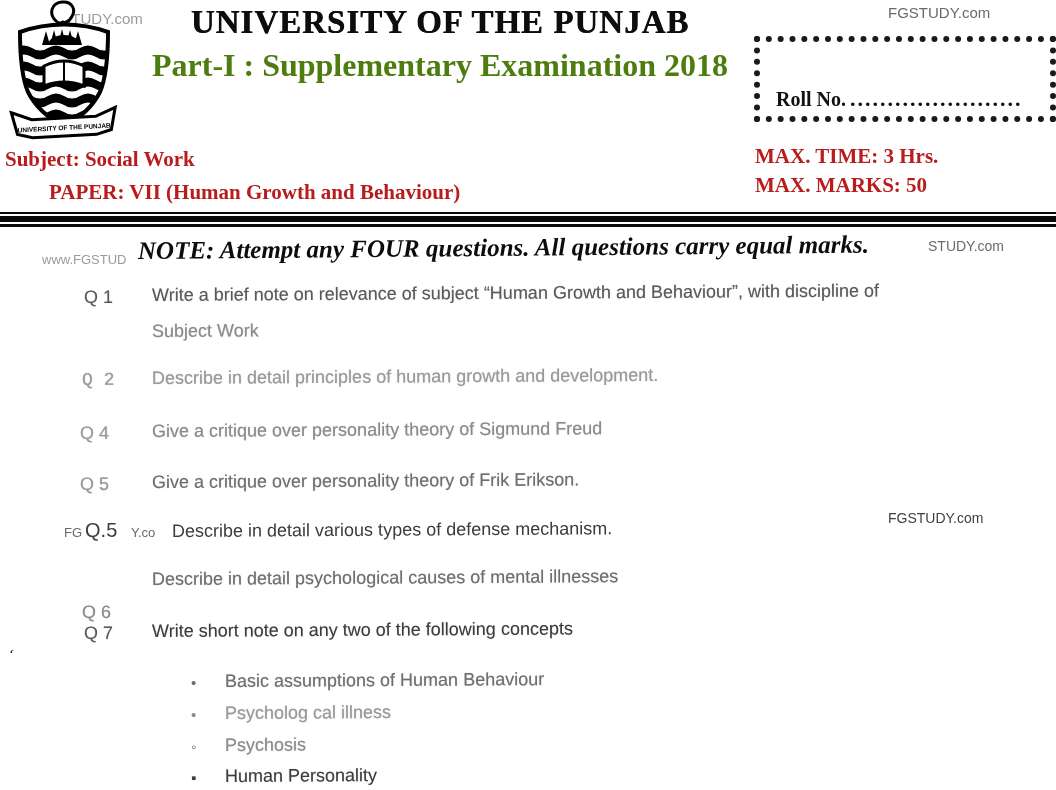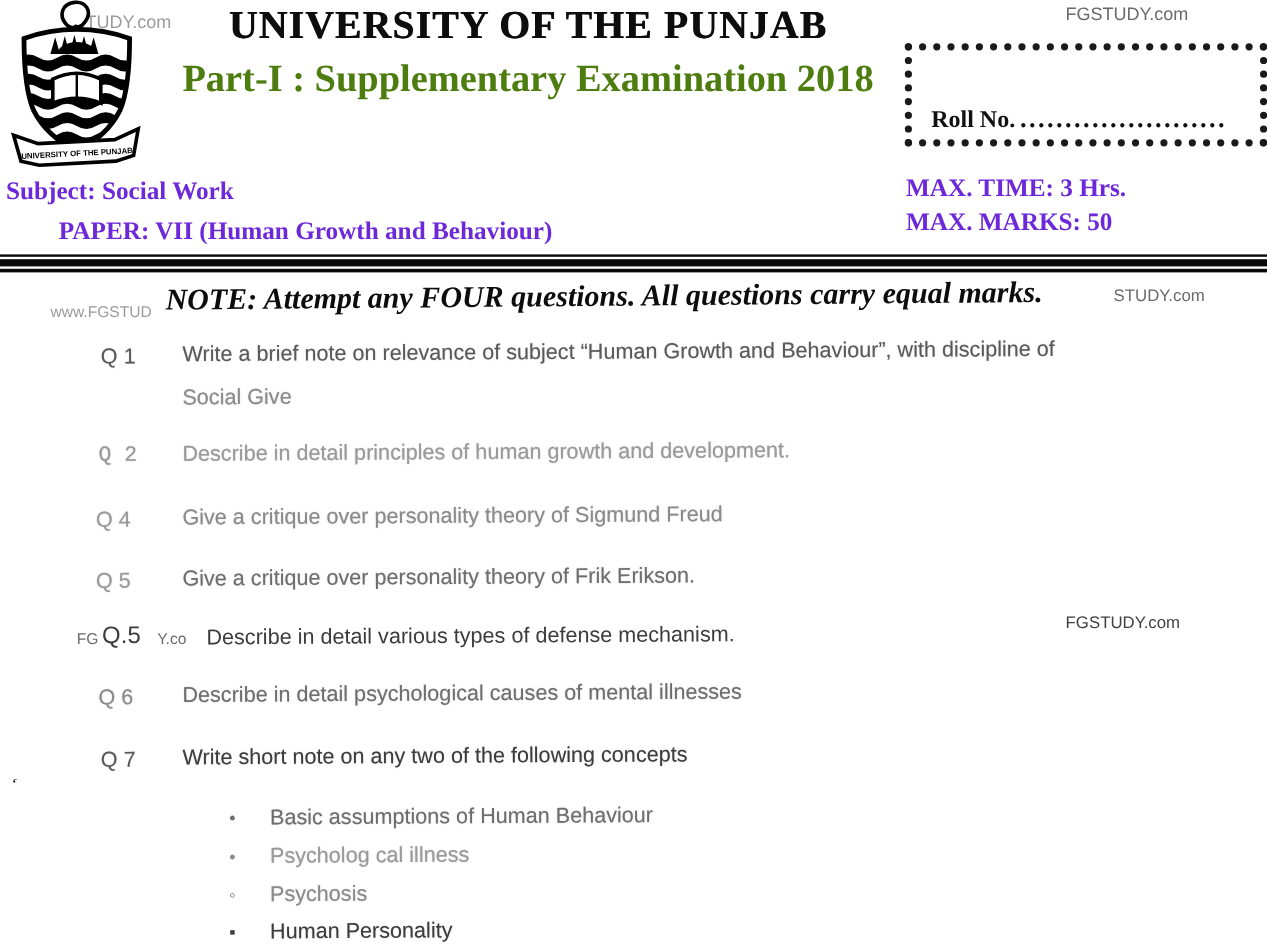--- a/index.html
+++ b/index.html
@@ -28,21 +28,21 @@
   }
   
   .roll-box {
     left:754px; top:36px; width:302px; height:86px;
     border:6px dotted #1a1a1a;
     display:flex; align-items:flex-end; padding:0 0 4px 16px;
   }
   .roll-label { font-size:20px; font-weight:bold; color:#111; white-space:nowrap; }
   .roll-dots  { font-size:22px; font-weight:bold; color:#111; letter-spacing:2px; }
   
-  .info { font-size:21px; font-weight:bold; color:#6d28d9; white-space:nowrap; }
+  .info { font-size:21px; font-weight:bold; color:#b91c1c; white-space:nowrap; }
   
   .rule { left:0; top:212px; width:1056px; }
   .rule .r1 { height:2px; background:#0a0a0a; }
   .rule .g1 { height:2px; }
   .rule .r2 { height:6px; background:#0a0a0a; }
   .rule .g2 { height:2px; }
   .rule .r3 { height:3px; background:#0a0a0a; }
   
   .note-line {
     left:138px; top:237px; font-size:25px; font-weight:bold; font-style:italic;
@@ -131,37 +131,37 @@
       <div class="g1"></div>
       <div class="r2"></div>
       <div class="g2"></div>
       <div class="r3"></div>
   </div>
 
   <div class="abs note-line">NOTE: Attempt any FOUR questions. All questions carry equal marks.</div>
 
   <span class="q-label c-md1 fuzz" style="left:84px; top:287px;">Q 1</span>
   <span class="q-line c-md1 fuzz" style="left:152px; top:285px;">Write a brief note on relevance of subject “Human Growth and Behaviour”, with discipline of</span>
-  <span class="q-line c-lt1 fuzz" style="left:152px; top:321px;">Social Give</span>
+  <span class="q-line c-lt1 fuzz" style="left:152px; top:321px;">Subject Work</span>
 
   <span class="q-label c-lt2 fuzz" style="left:82px; top:370px;font-family:Liberation Mono, monospace;">Q 2</span>
   <span class="q-text c-lt2 fuzz" style="left:152px; top:368px;">Describe in detail principles of human growth and development.</span>
 
   <span class="q-label c-lt2 fuzz" style="left:80px; top:423px;">Q 4</span>
   <span class="q-text c-lt1 fuzz" style="left:152px; top:421px;">Give a critique over personality theory of Sigmund Freud</span>
 
   <span class="q-label c-lt2 fuzz" style="left:80px; top:474px;">Q 5</span>
   <span class="q-text c-md2 fuzz" style="left:152px; top:472px;">Give a critique over personality theory of Frik Erikson.</span>
 
   <span class="wm wm-mid" style="left:64px; top:525px; font-size:13px;">FG</span>
   <span class="q-label c-dk1" style="left:85px; top:519px; font-size:20px;">Q.5</span>
   <span class="wm wm-mid" style="left:131px; top:525px; font-size:13px;">Y.co</span>
   <span class="q-text c-dk1" style="left:172px; top:521px;">Describe in detail various types of defense mechanism.</span>
 
-  <span class="q-label c-lt1 fuzz" style="left:82px; top:571px;">Q 6</span>
+  <span class="q-label c-lt1 fuzz" style="left:82px; top:602px;">Q 6</span>
   <span class="q-text c-md2 fuzz" style="left:152px; top:569px;">Describe in detail psychological causes of mental illnesses</span>
 
   <span class="q-label c-md1 fuzz" style="left:84px; top:623px;">Q 7</span>
   <span class="q-text c-dk1 fuzz" style="left:152px; top:621px;">Write short note on any two of the following concepts</span>
 
   <span class="abs stray">ʻ</span>
 
   <span class="bullet-glyph c-md2" style="left:191px; top:674px;">•</span>
   <span class="q-text c-md2 fuzz" style="left:225px; top:671px;">Basic assumptions of Human Behaviour</span>
 

